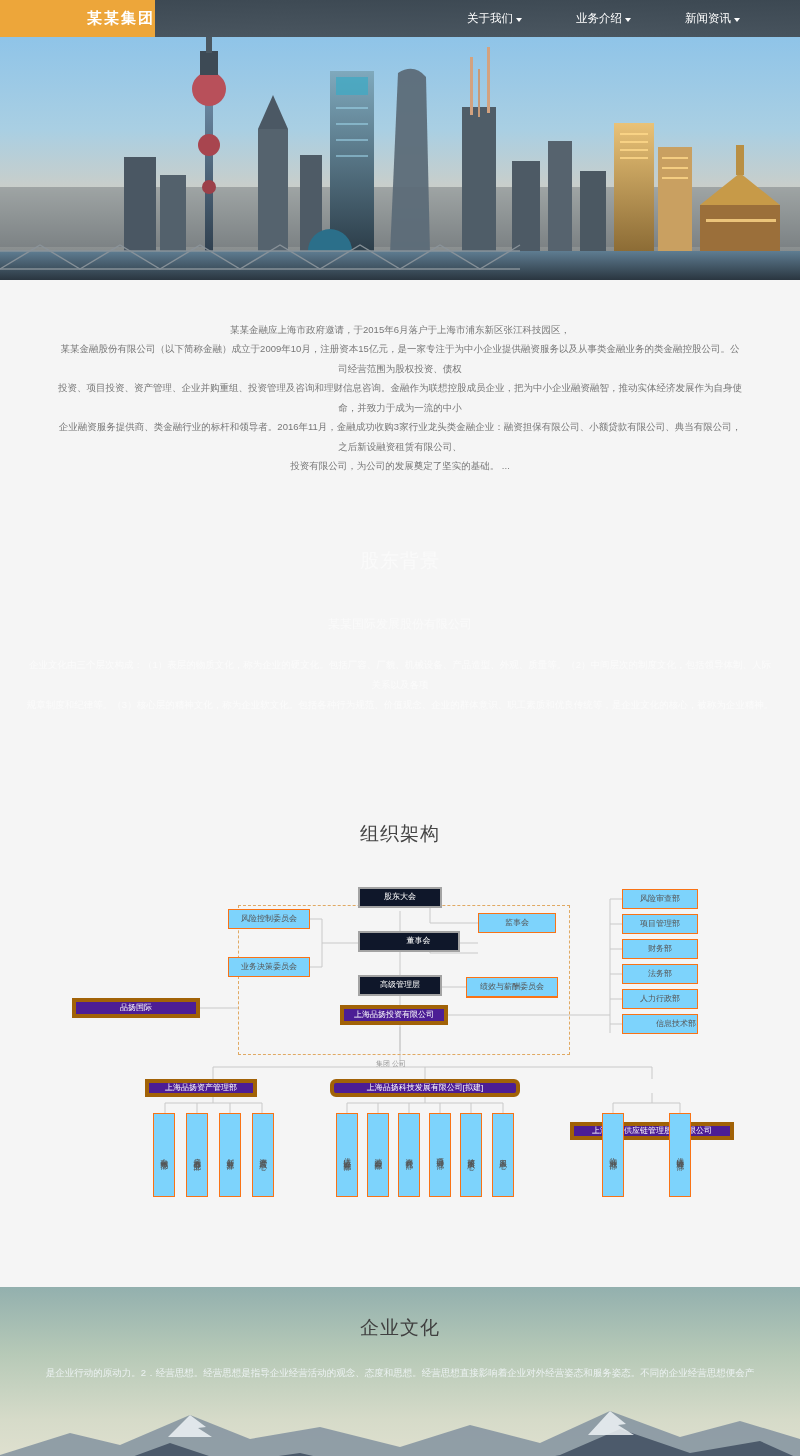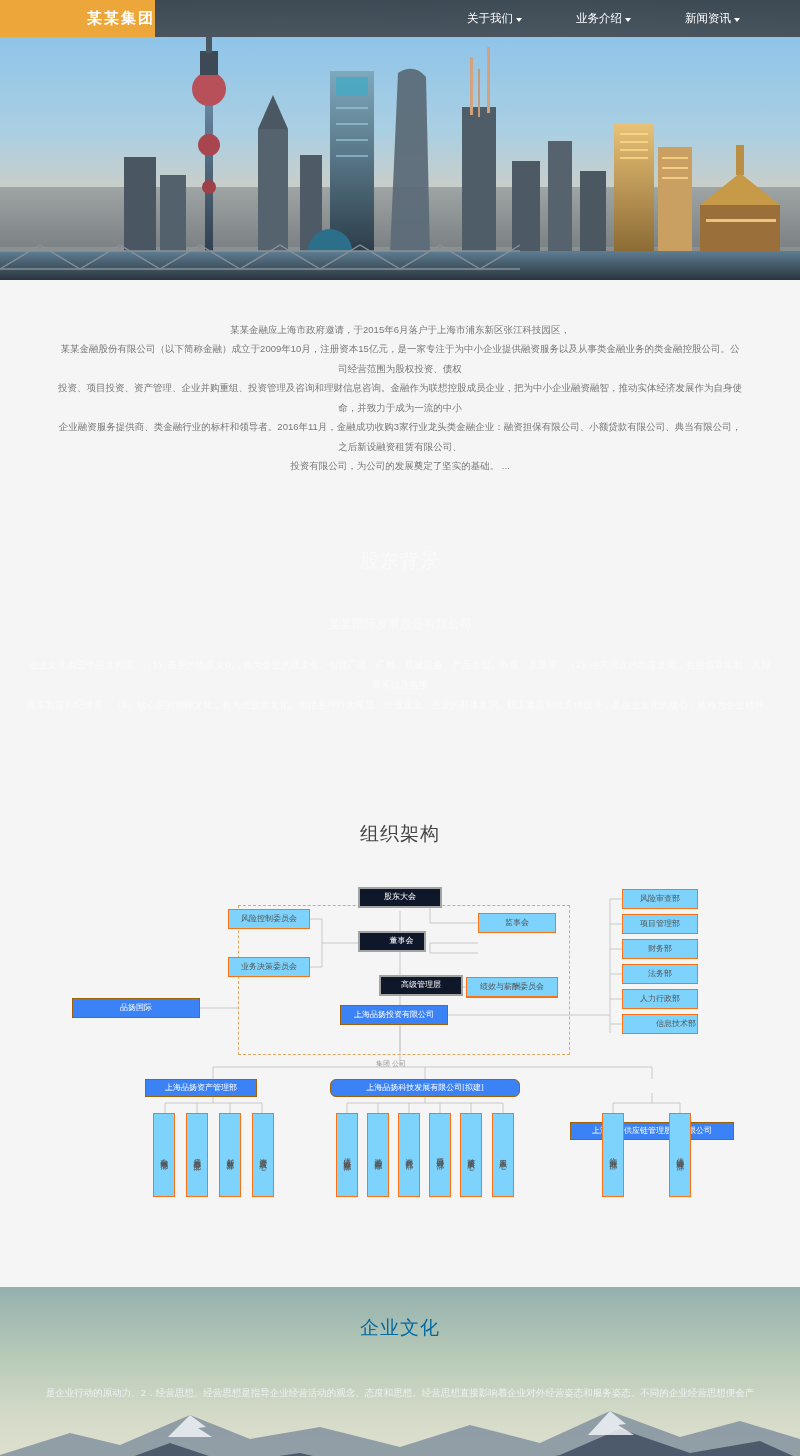--- a/index.html
+++ b/index.html
@@ -120,21 +120,21 @@
     z-index: 3;
     white-space: nowrap;
   }
   .node.dark {
     background:#0f172a; color:#fff; border:2px solid #a3a3a3;
   }
   .node.light {
     background:#7dd3fc; color:#555; border:1px solid #f97316;
   }
   .node.orange {
-    background:#3b82f6; color:#fff; border:1px solid #a16207;font-family:Liberation Serif, serif;
+    background:#4c1d95; color:#fff; border:4px solid #a16207;
   }
   .node.vert {
     writing-mode: vertical-rl;
     text-orientation: upright;
     letter-spacing: 1px;
     padding: 6px 0;
     font-size: 7.5px;
     white-space: normal;
   }
   .group-caption {
@@ -147,21 +147,21 @@
   }
 
   
   .culture-section {
     position: relative;
     height: 190px;
     overflow: hidden;
   }
   .culture-section svg.bg { position:absolute; inset:0; width:100%; height:100%; }
   .culture-inner { position:relative; z-index:3; padding-top:28px; }
-  .culture-section .section-title { color:#0369a1; margin-bottom: 42px; font-size:19px; }
+  .culture-section .section-title { color:#404040; margin-bottom: 22px; font-size:19px; }
   .culture-section .section-body { color:#ecf2f2; padding: 0 44px; line-height:2.0; }
 </style>
 </head>
 <body>
 
 <header class="site-header">
   <div class="header-skyline"></div>
   <div class="logo-block">
     <span class="logo-text">某某集团</span>
   </div>
@@ -356,22 +356,22 @@
         <line x1="503" y1="222" x2="503" y2="232"></line>
 
         <line x1="652" y1="212" x2="652" y2="222"></line>
         <line x1="613" y1="222" x2="680" y2="222"></line>
         <line x1="613" y1="222" x2="613" y2="232"></line>
         <line x1="680" y1="222" x2="680" y2="232"></line>
       </g>
     </svg>
 
     <div class="node dark" style="left:358px; top:6px; width:84px; height:21px;">股东大会</div>
-    <div class="node dark" style="left:358px; top:50px; width:68px; height:21px;padding-left:19px;">董事会</div>
-    <div class="node dark" style="left:358px; top:94px; width:84px; height:21px;margin-left:21px;">高级管理层</div>
+    <div class="node dark" style="left:358px; top:50px; width:102px; height:21px;padding-left:19px;">董事会</div>
+    <div class="node dark" style="left:358px; top:94px; width:84px; height:21px;">高级管理层</div>
 
     <div class="node light" style="left:228px; top:28px; width:82px; height:20px;">风险控制委员会</div>
     <div class="node light" style="left:228px; top:76px; width:82px; height:20px;">业务决策委员会</div>
 
     <div class="node light" style="left:478px; top:32px; width:78px; height:20px;">监事会</div>
     <div class="node light" style="left:466px; top:62px; width:92px; height:20px;margin-top:35px;">战略创新委员会</div>
     <div class="node light" style="left:466px; top:96px; width:92px; height:20px;">绩效与薪酬委员会</div>
 
     <div class="node orange" style="left:72px; top:117px; width:128px; height:20px;">品扬国际</div>
     <div class="node orange" style="left:340px; top:124px; width:108px; height:20px;">上海品扬投资有限公司</div>

